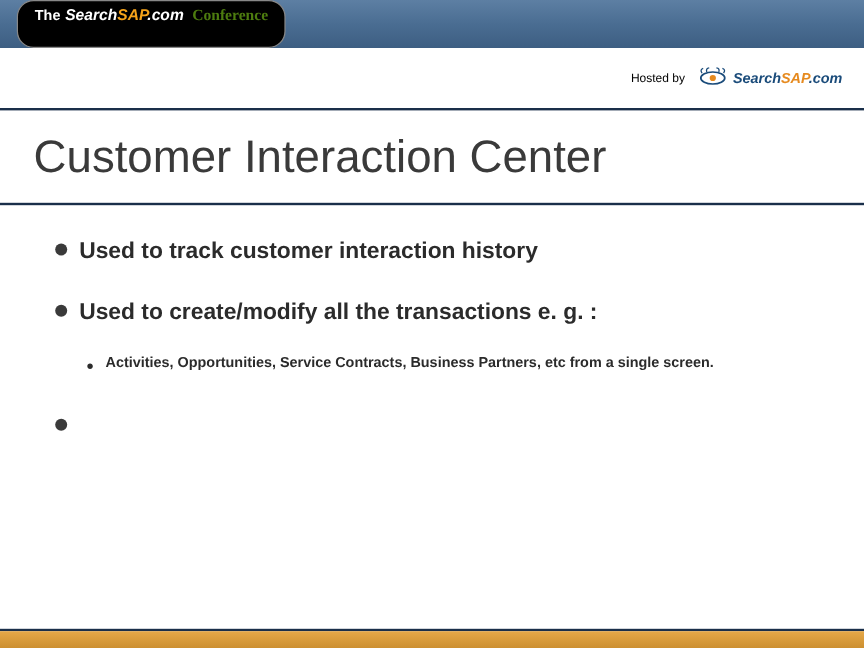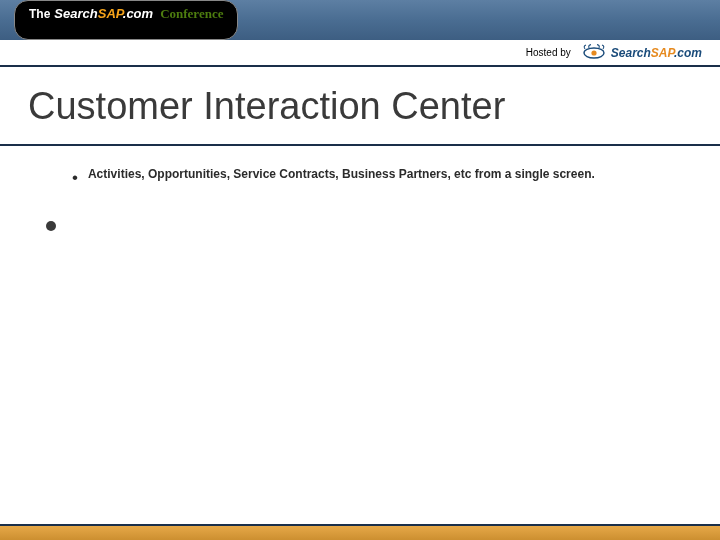--- a/index.html
+++ b/index.html
@@ -28,21 +28,21 @@
     align-items: baseline;
     gap: 4px;
   }
   .banner-the { color: #fff; font-size: 12px; font-weight: bold; }
   .banner-search { color: #fff; font-size: 13px; font-weight: bold; font-style: italic; }
   .banner-sap { color: #f5a31a; font-size: 13px; font-weight: bold; font-style: italic; }
   .banner-com { color: #fff; font-size: 13px; font-weight: bold; font-style: italic; }
   .banner-conf { color: #4d7c0f; font-size: 13px; font-weight: bold; margin-left: 3px; font-family: Georgia, serif; }
   .hosted-bar {
     width: 100%;
-    height: 27px;
+    height: 52px;
     display: flex;
     align-items: center;
     justify-content: flex-end;
     padding-right: 18px;
     gap: 10px;
     border-bottom: 2px solid #1a2f4a;
   }
   .hosted-label {
     font-size: 10px;
     color: #000;
@@ -144,20 +144,28 @@
     </span>
     <span class="logo-text">
       <span class="logo-search">Search</span><span class="logo-sap">SAP</span><span class="logo-com">.com</span>
     </span>
   </span>
 </div>
 
 <h1 class="slide-title">Customer Interaction Center</h1>
 
 <div class="content">
+  <div class="bullet-l1">
+    <span class="dot"></span>
+    <span class="text">Used to track customer interaction history</span>
+  </div>
+  <div class="bullet-l1">
+    <span class="dot"></span>
+    <span class="text">Used to create/modify all the transactions e. g. :</span>
+  </div>
   <div class="bullet-l2">
     <span class="dot2">•</span>
     <span class="text">Activities, Opportunities, Service Contracts, Business Partners, etc from a single screen.</span>
   </div>
   <div class="bullet-l1">
     <span class="dot"></span>
   </div>
 </div>
 
 <div class="footer-bar">

